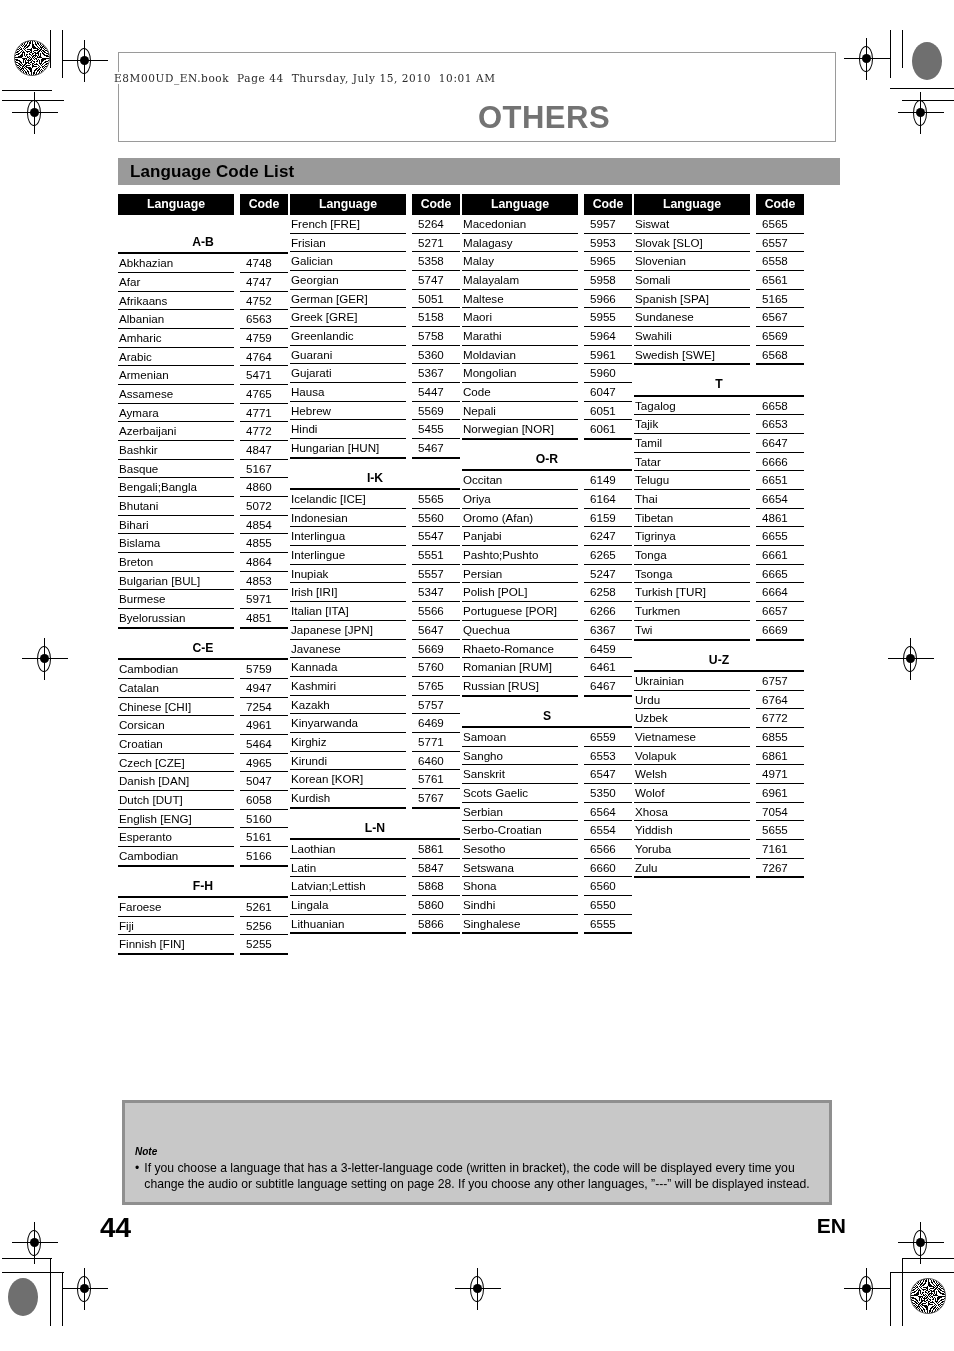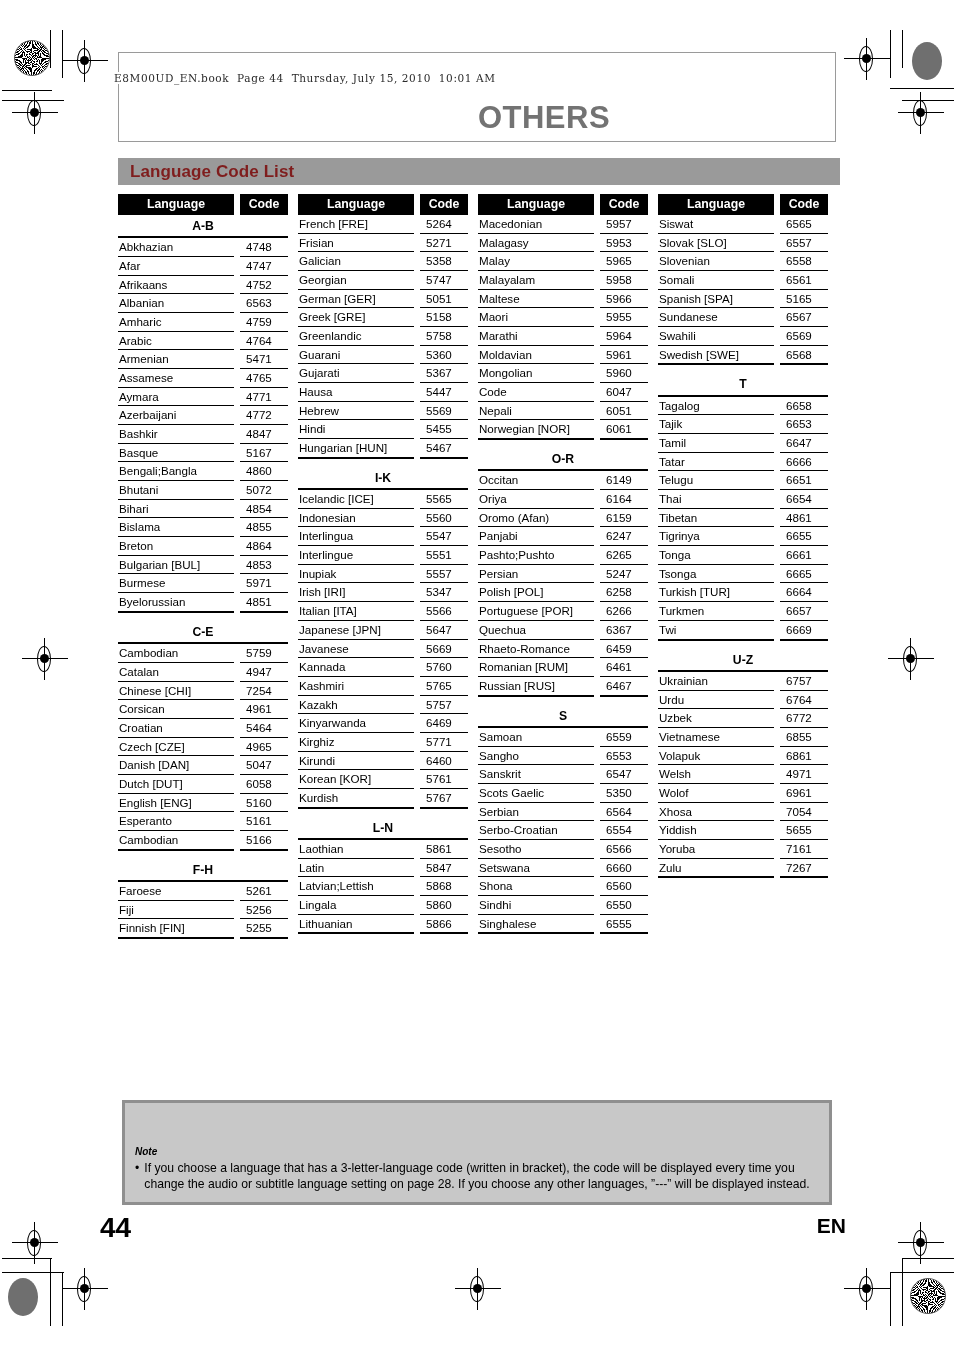--- a/index.html
+++ b/index.html
@@ -91,36 +91,36 @@
     letter-spacing: .5px;
     color: #737373;
   }
 
   
   .section-banner {
     position: absolute;
     left: 118px; top: 158px;
     width: 722px; height: 27px;
     background: #9a9a9a;
-    color: #7f1d1d;
+    color: #000000;
     font-size: 17px;
     font-weight: bold;
     line-height: 27px;
     padding-left: 12px;
     box-sizing: border-box;
     letter-spacing: .1px;
   }
 
   
   .columns {
     position: absolute;
     left: 118px; top: 194px;
     width: 730px;
     display: flex;
-    gap: 10px;
+    gap: 2px;
   }
   .col { width: 170px; flex: 0 0 170px; }
 
   table.lang {
     width: 100%;
     border-collapse: collapse;
     font-size: 11.6px;
   }
   table.lang th.hdr {
     background: #000;
@@ -149,21 +149,21 @@
   table.lang td.gapcell { border-bottom: none; padding: 0; }
 
   tr.group td {
     text-align: center;
     font-weight: bold;
     font-size: 12.2px;
     border-bottom: 2px solid #000;
     border-top: none;
     padding: 3px 0 3px 0;
   }
-  tr.group.first td { padding-top: 4px; }
+  tr.group.first td { padding-top: 20px; }
   tr.last td { border-bottom: 2px solid #000; }
   tr.spacer-row td { border: none; height: 9px; padding: 0; }
 
   
   .note-box {
     position: absolute;
     left: 122px; top: 1100px;
     width: 710px;
     background: #c8c8c8;
     border: 3px solid #8f8f8f;

